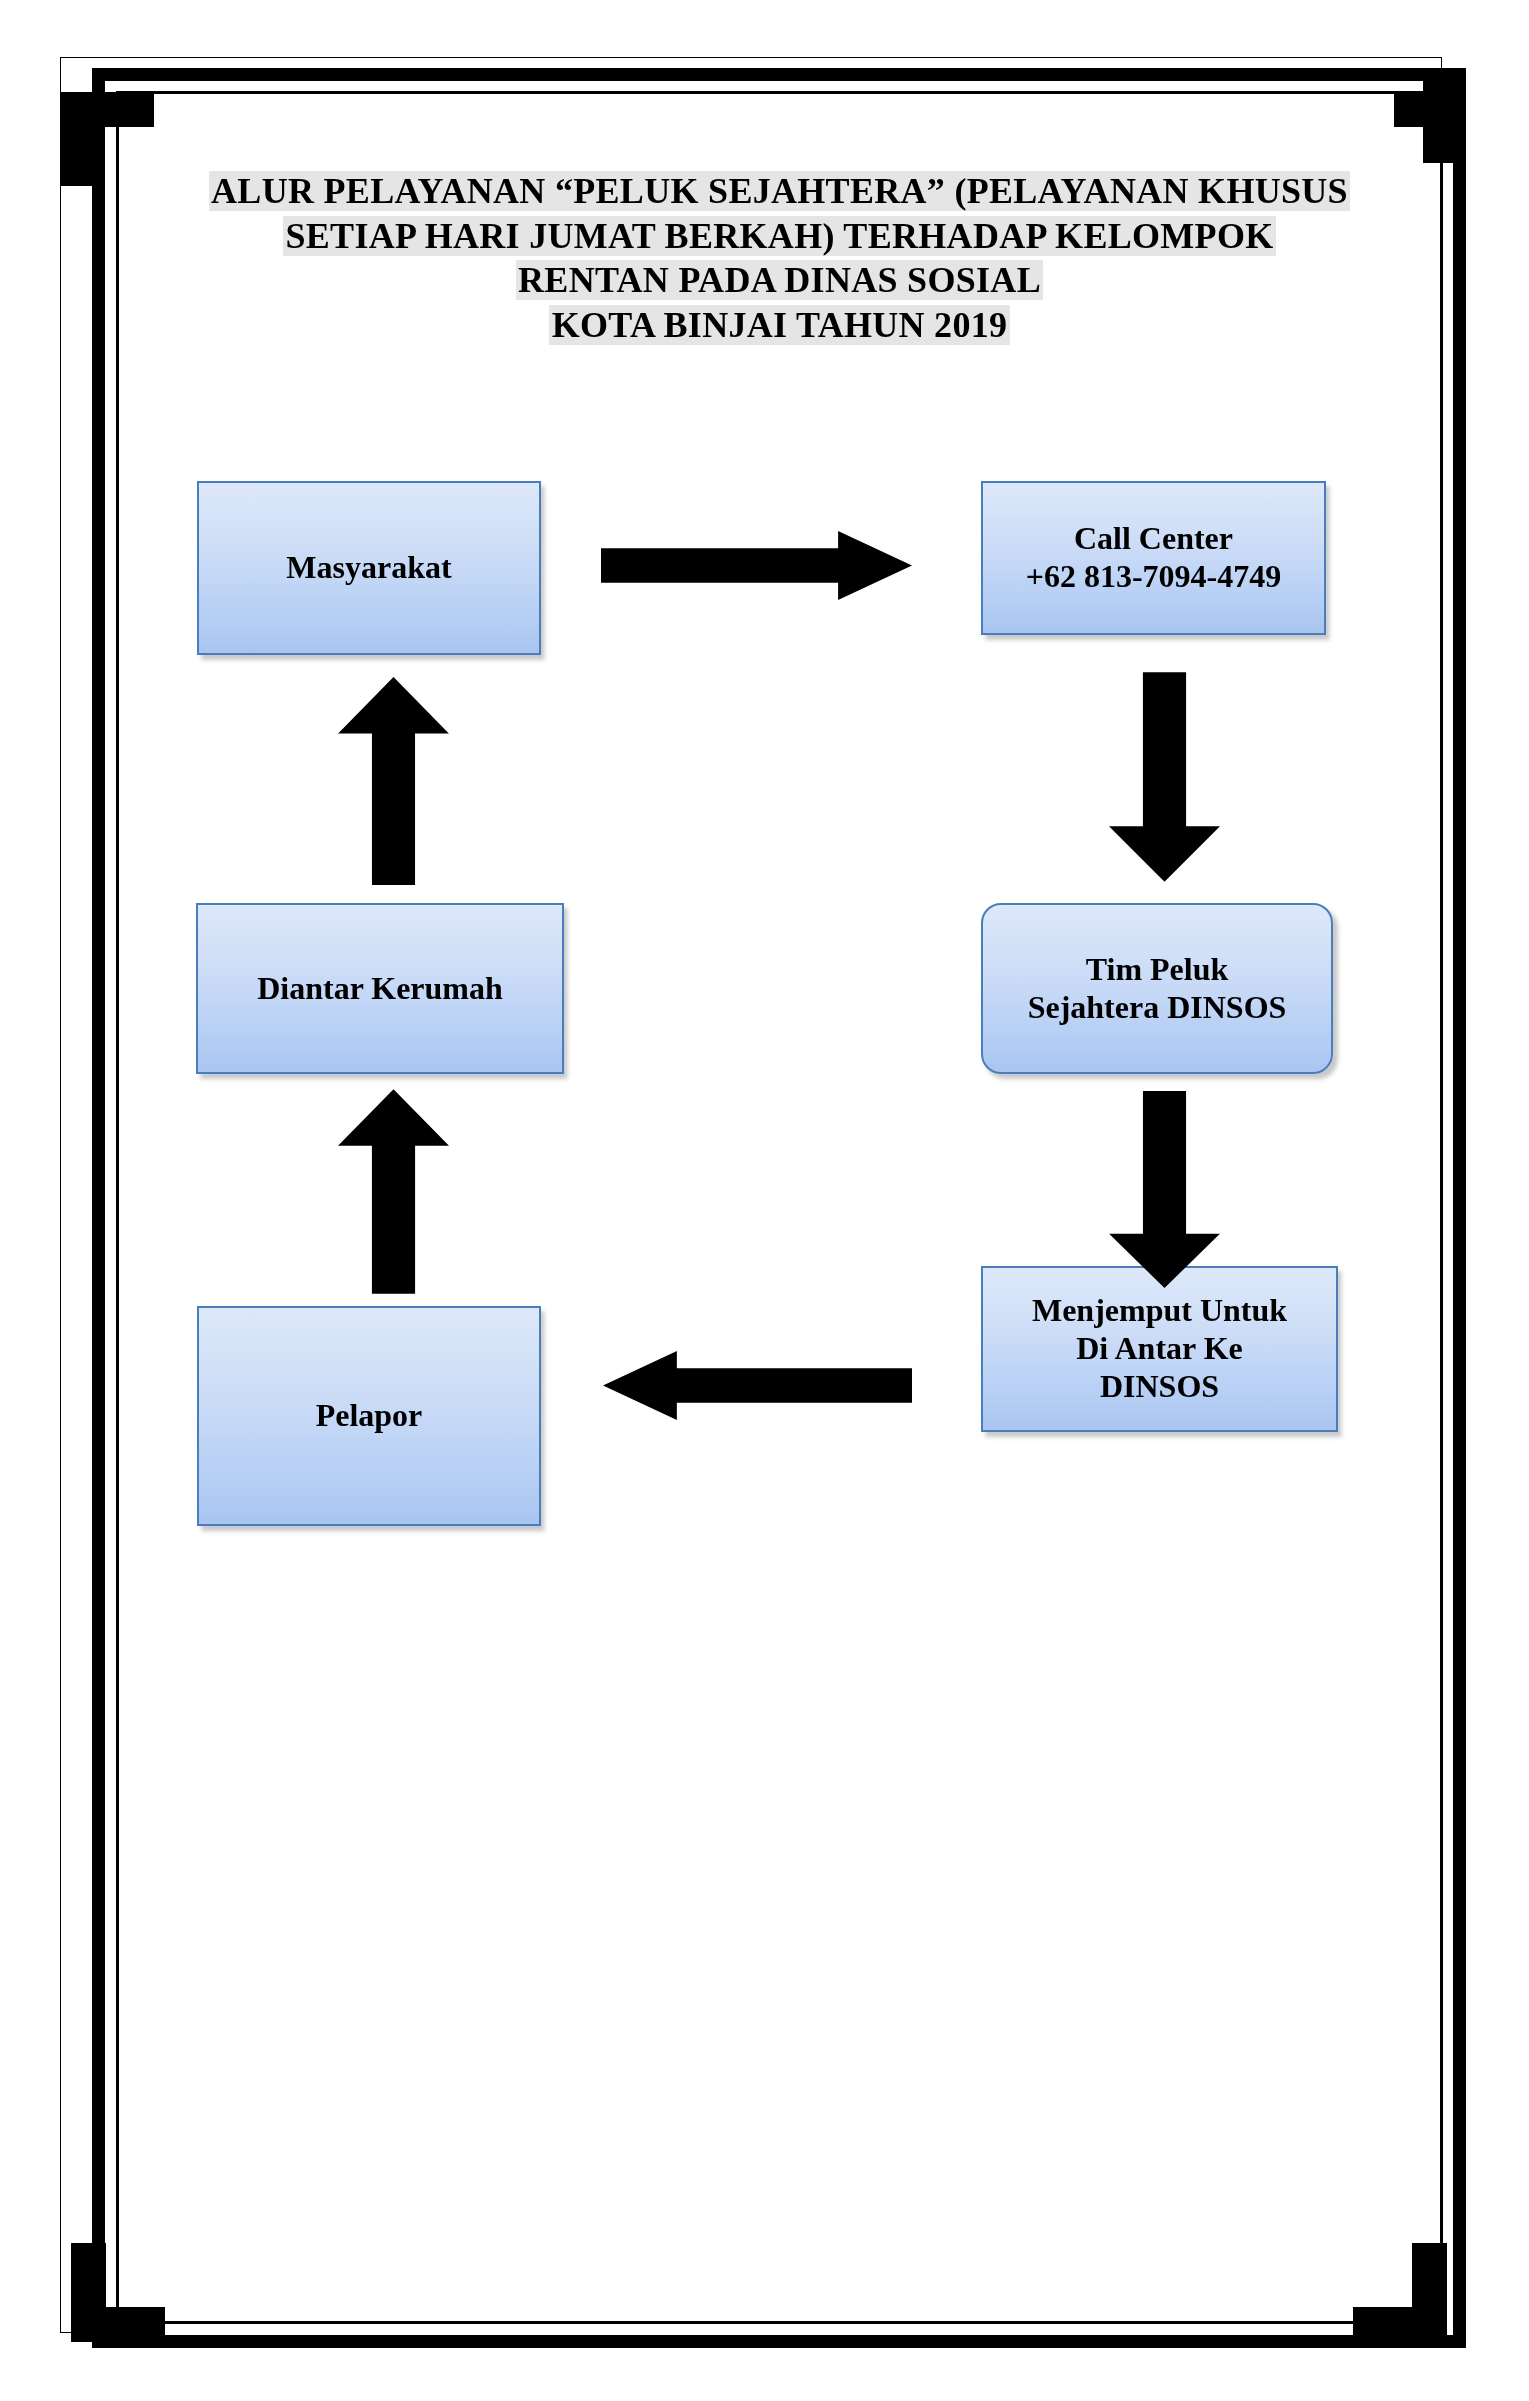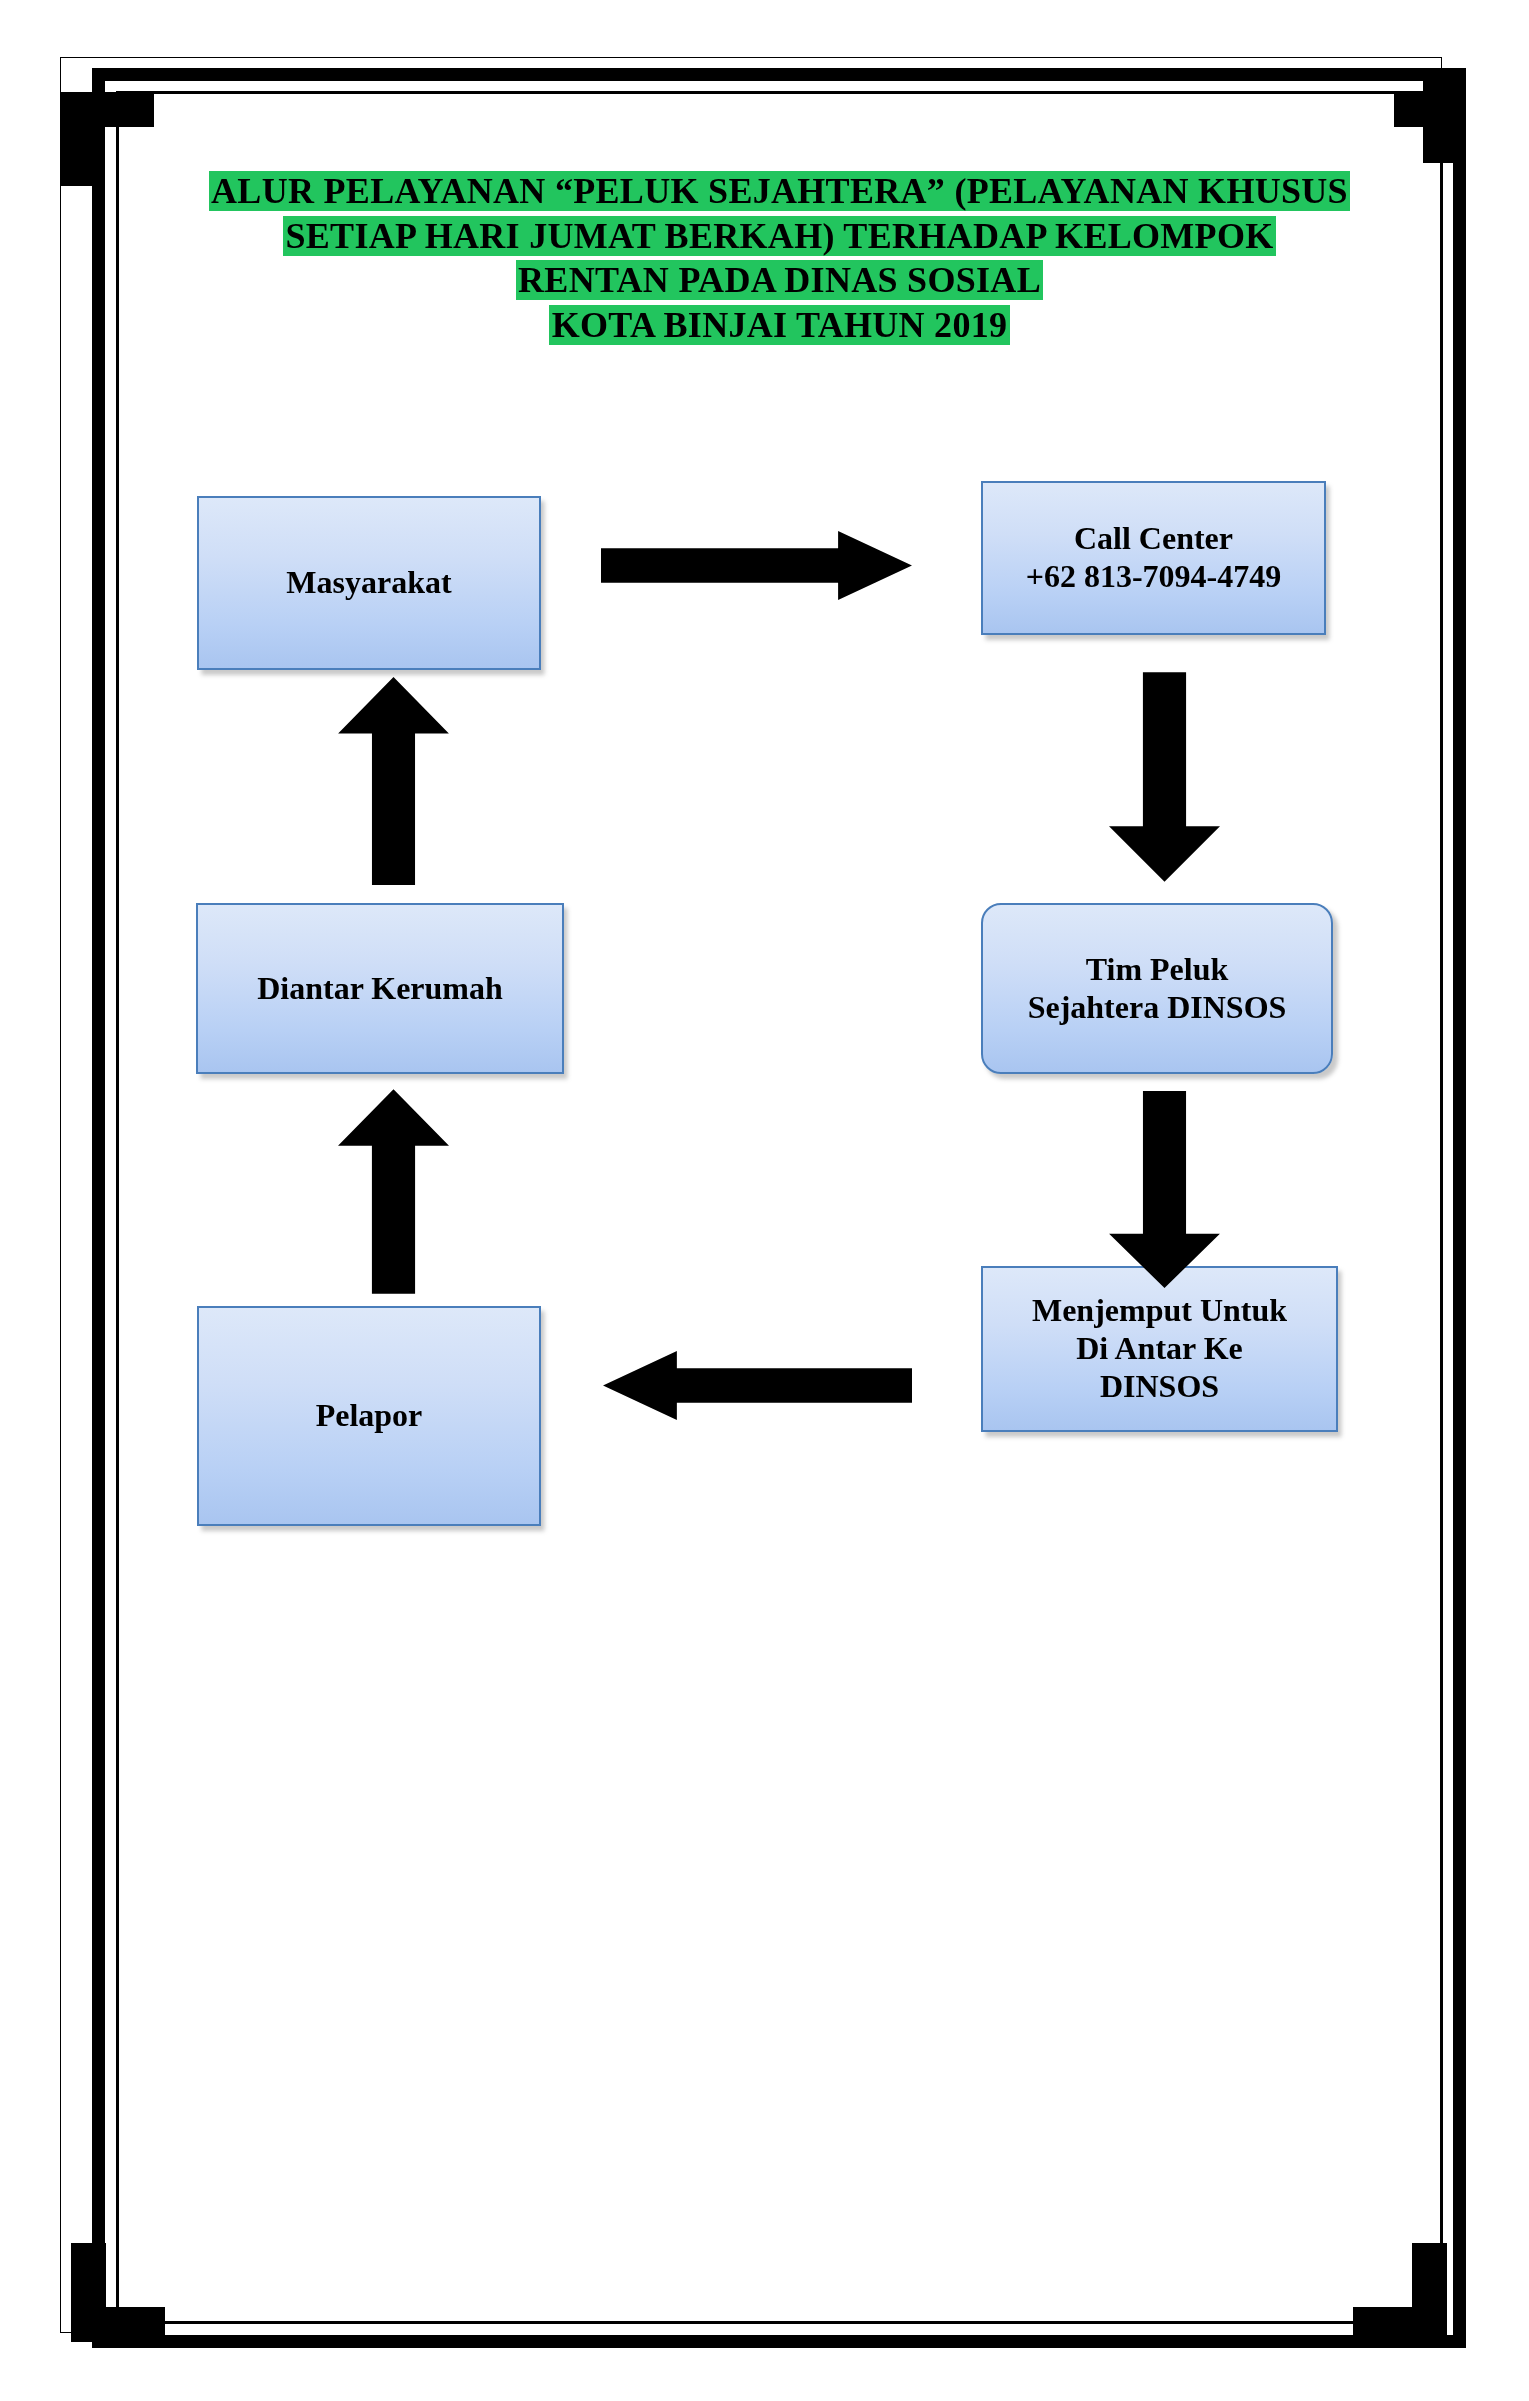--- a/index.html
+++ b/index.html
@@ -45,21 +45,21 @@
     position:absolute;left:117px;top:169px;width:1325px;
     text-align:center;
     font-weight:bold;
     font-size:36px;
     line-height:1.24;
     letter-spacing:0.3px;
     color:#000;
   }
   #title-block .tline{display:block;}
   #title-block .tline span{
-    background:#22c55e;
+    background:#e5e5e5;
     padding:0 2.5px;
     box-decoration-break:clone;
     -webkit-box-decoration-break:clone;
   }
 
   
   .node{
     position:absolute;
     box-sizing:border-box;
     border:2.5px solid #4a7ebb;
@@ -97,21 +97,21 @@
   <div class="bd-corner" style="left:1412px;top:2243px;width:35px;  height:99px;"></div>
   <div class="bd-corner" style="left:1353px;top:2307px;width:94px; height:35px;"></div>
 
   <div id="title-block">
     <span class="tline"><span>ALUR PELAYANAN “PELUK SEJAHTERA” (PELAYANAN KHUSUS</span></span>
     <span class="tline"><span>SETIAP HARI JUMAT BERKAH) TERHADAP KELOMPOK</span></span>
     <span class="tline"><span>RENTAN PADA DINAS SOSIAL</span></span>
     <span class="tline"><span>KOTA BINJAI TAHUN 2019</span></span>
   </div>
 
-  <div class="node" style="left:197px; top:481px; width:344px; height:174px;margin-top:15px;">
+  <div class="node" style="left:197px; top:481px; width:344px; height:174px;">
     <span class="lbl">Masyarakat</span>
   </div>
 
   <div class="node" style="left:981px; top:481px; width:345px; height:154px;">
     <span class="lbl">Call Center
 +62 813-7094-4749</span>
   </div>
 
   <div class="node" style="left:981px; top:903px; width:352px; height:171px;border-radius:20px;">
     <span class="lbl">Tim Peluk

